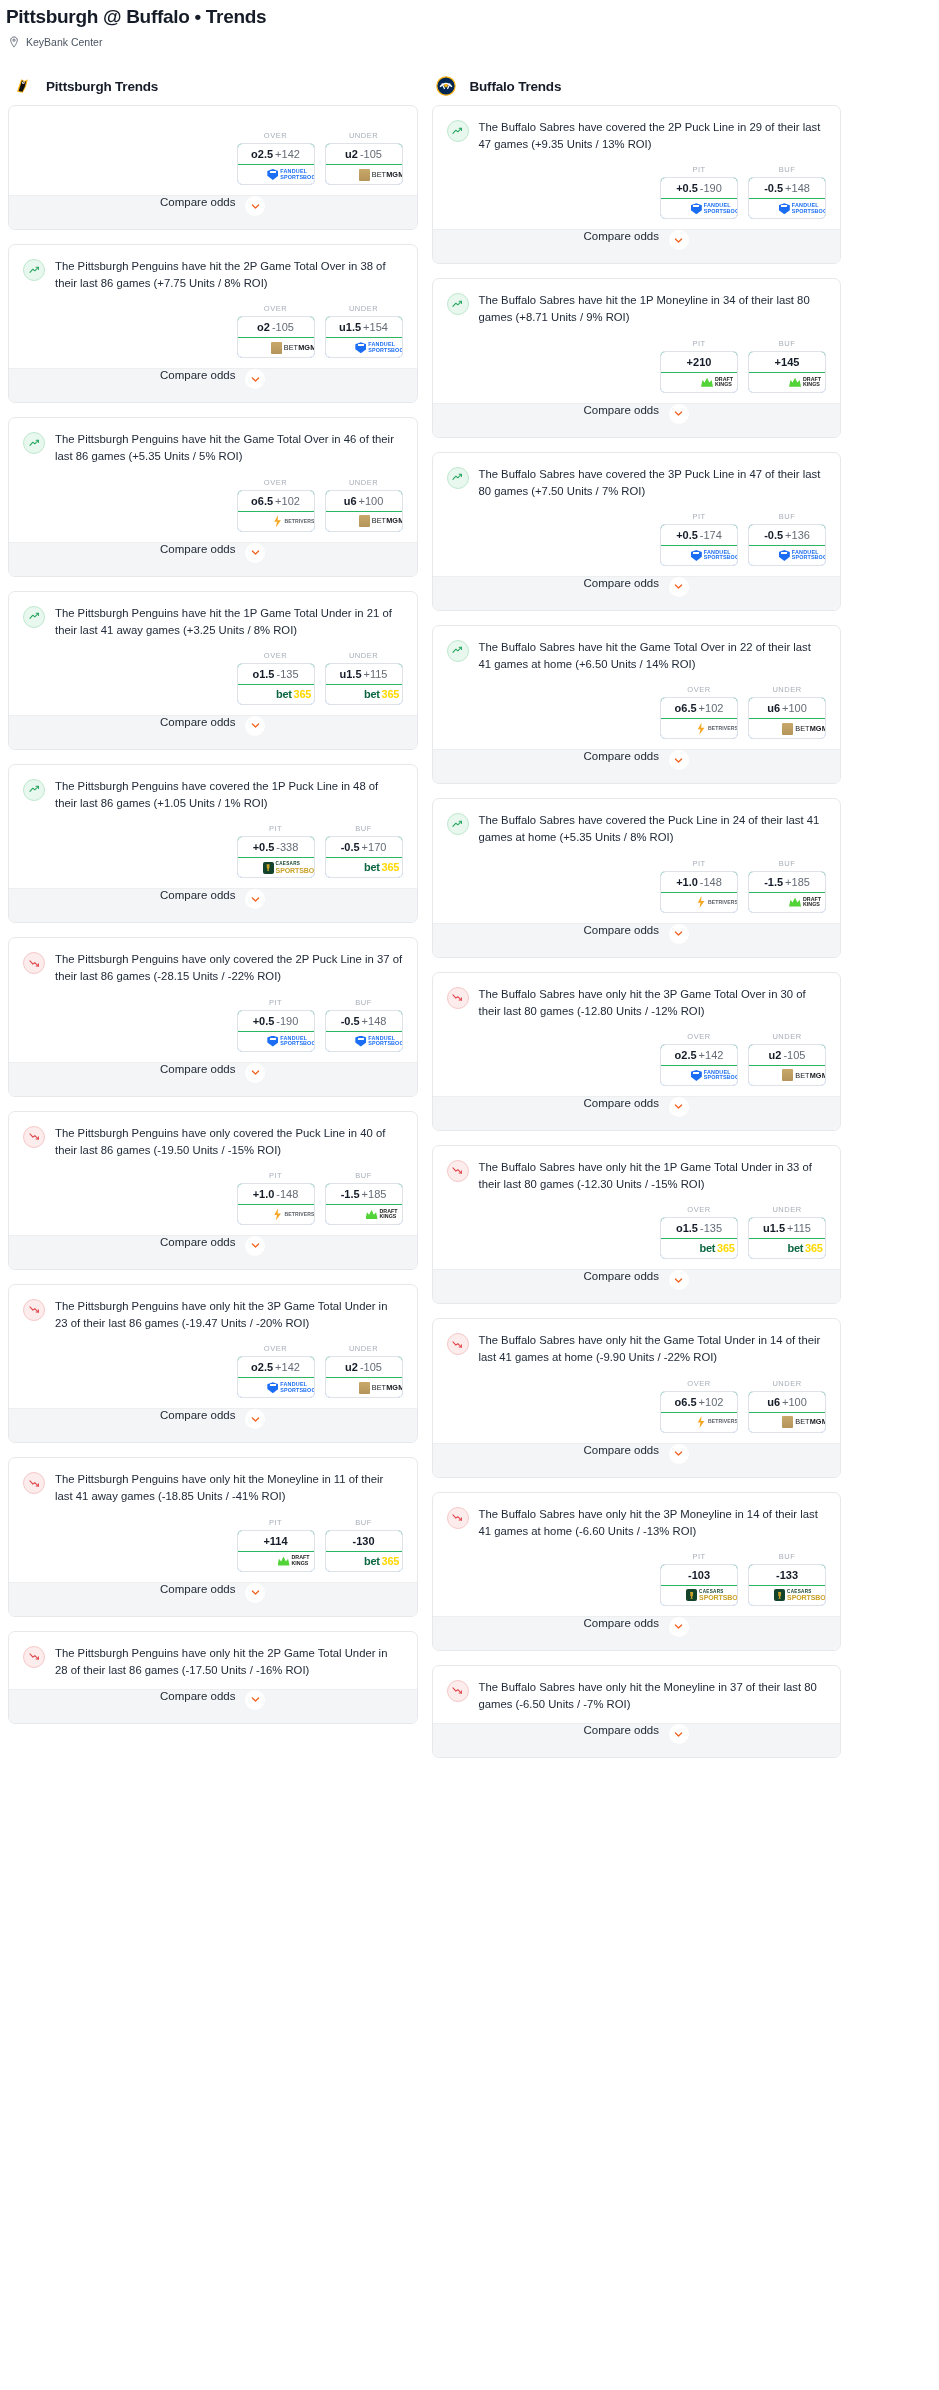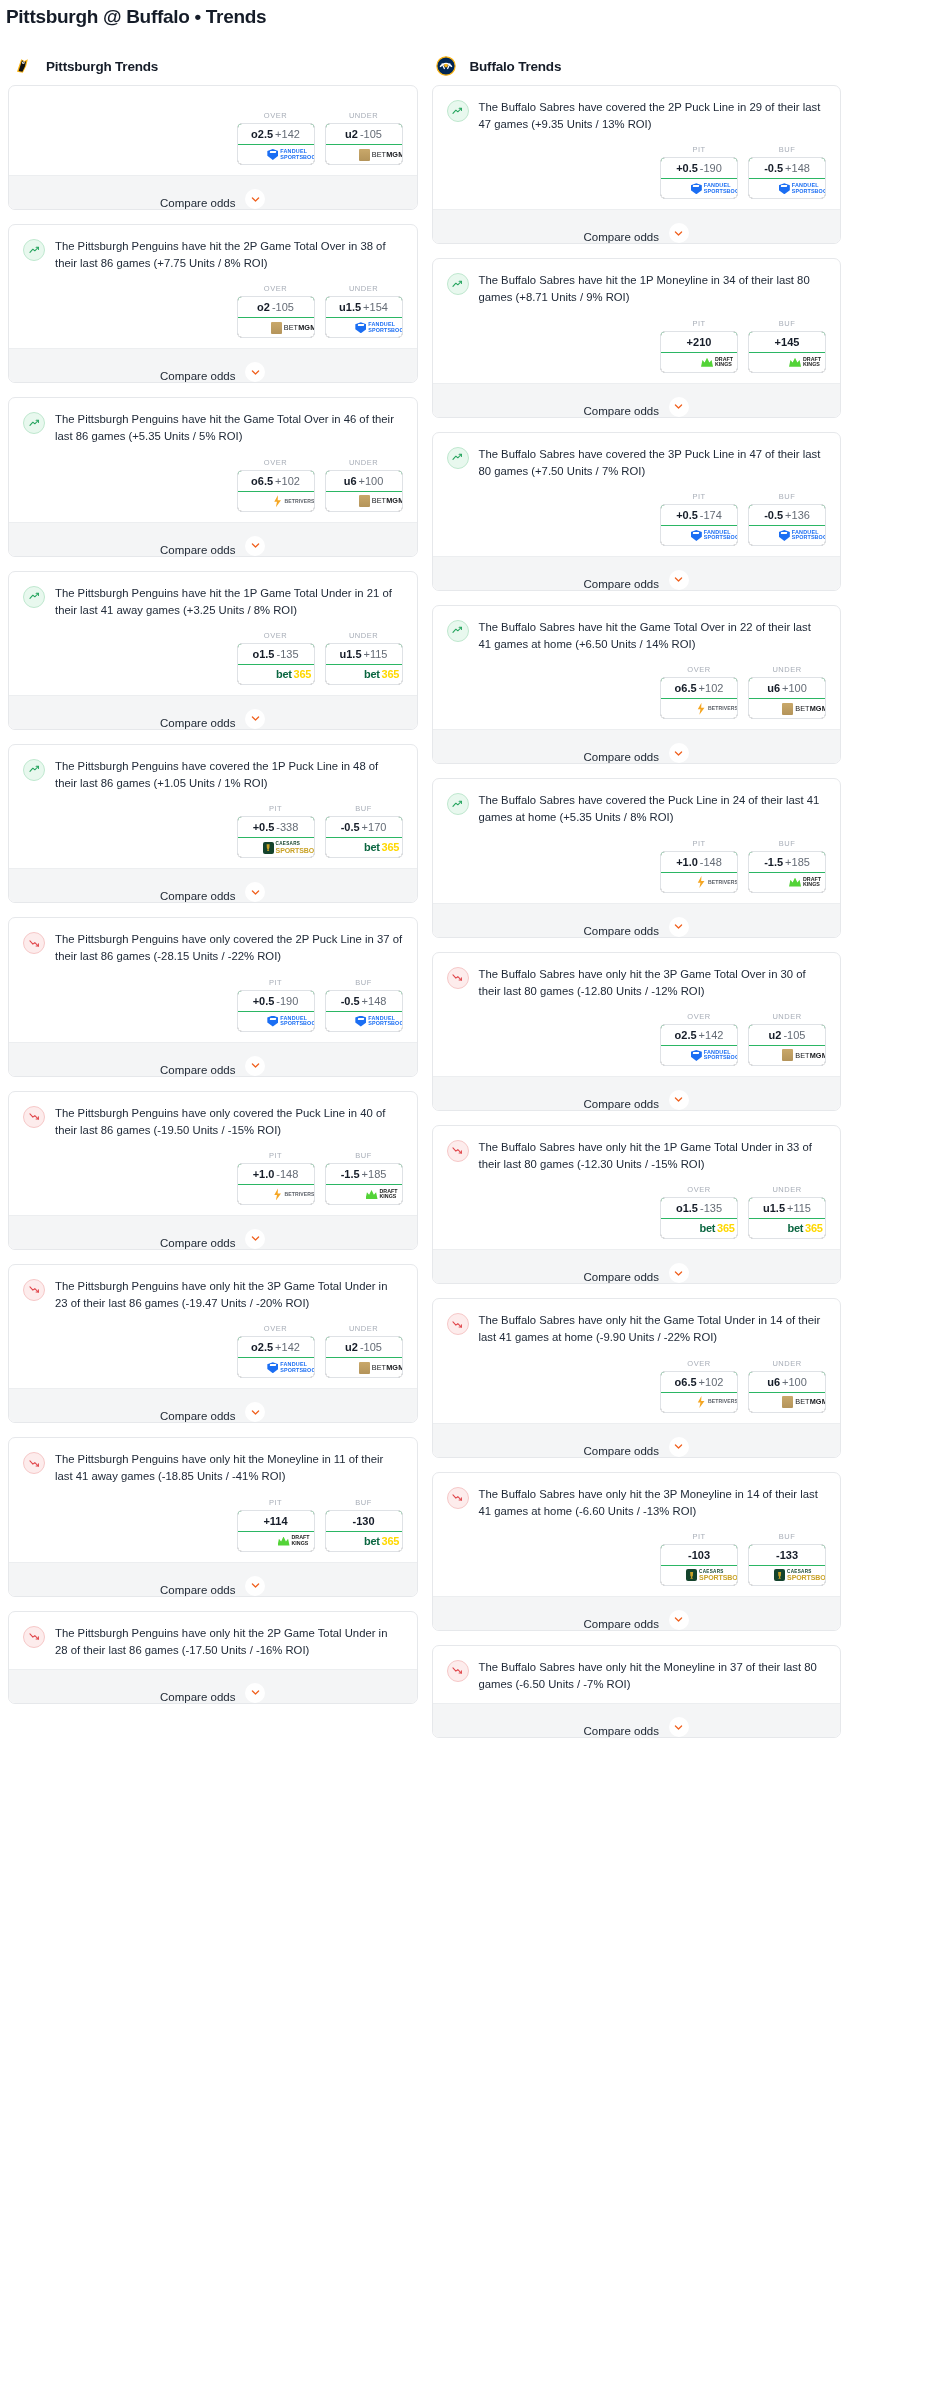--- a/index.html
+++ b/index.html
@@ -90,21 +90,21 @@
     text-align: center;
     font-size: 7.5px;
     letter-spacing: 0.5px;
     color: #a8aeb8;
     padding-bottom: 3px;
     text-transform: uppercase;
   }
   .odds-box {
     border: 1px solid #dfe2e6;
     border-radius: 5px;
-    background: #404040;
+    background: #3b82f6;
     overflow: hidden;
   }
   .odds-top {
     border: 1px solid #2bb664;
     border-radius: 5px 5px 0 0;
     margin: -1px -1px 0 -1px;
     background: #fff;
     text-align: center;
     padding: 4px 2px 4px 2px;
     font-size: 11px;
@@ -156,40 +156,49 @@
     clip-path: polygon(20% 0,80% 0,75% 55%,62% 70%,62% 85%,80% 100%,20% 100%,38% 85%,38% 70%,25% 55%); display:block;}
   .bk-cz .txt { text-align:left; line-height:1; }
   .bk-cz .txt i { display:block; font-style:normal; font-size:4.6px; font-weight:bold; color:#14432c; letter-spacing:.3px;}
   .bk-cz .txt b { display:block; font-size:7px; font-weight:bold; color:#c9a227; letter-spacing:-.1px;}
 
   .card-footer {
     background: #f4f5f6;
     border-top: 1px solid #eceef0;
     height: 34px;
     display: flex;
-    align-items: flex-end;
+    align-items: flex-start;
     justify-content: center;
     gap: 10px;
     cursor: pointer;
   }
   .card-footer .lbl { font-size: 11.5px; color: #212a36; }
   .chev-wrap {
     width: 20px; height: 20px; border-radius: 50%;
     background: #fff;
     display: flex; align-items: center; justify-content: center;
   }
   .chev-wrap svg { display:block; }
 </style>
 </head>
 <body>
 
 <div class="page">
 
   <div class="page-title">Pittsburgh @ Buffalo • Trends</div>
 
+  <div class="venue-row">
+    <span class="pin-icon">
+      <svg viewBox="0 0 16 16" width="12" height="12">
+        <path d="M8 1.2c-2.5 0-4.4 2-4.4 4.4 0 3.3 4.4 9.2 4.4 9.2s4.4-5.9 4.4-9.2c0-2.4-2-4.4-4.4-4.4z" fill="none" stroke="#4b5563" stroke-width="1.1"></path>
+        <circle cx="8" cy="5.6" r="1.5" fill="none" stroke="#4b5563" stroke-width="1.1"></circle>
+      </svg>
+    </span>
+    <span>KeyBank Center</span>
+  </div>
 
   <div class="columns" id="columns">
       <div class="col">
         <div class="col-header">
           <span class="logo"><svg viewBox="0 0 24 24" width="20" height="20">
               <path d="M6 19 L11 4 L15 6 L19 4 L17 12 L13 20 Z" fill="#fcb514"></path>
               <path d="M8 18 L12 5 L15 7.5 L17 6 L15.5 12.5 L12.5 19 Z" fill="#111"></path>
               <circle cx="13.6" cy="8.2" r="1.5" fill="#fff"></circle>
               <circle cx="13.9" cy="8.2" r="0.6" fill="#111"></circle>
             </svg></span>

